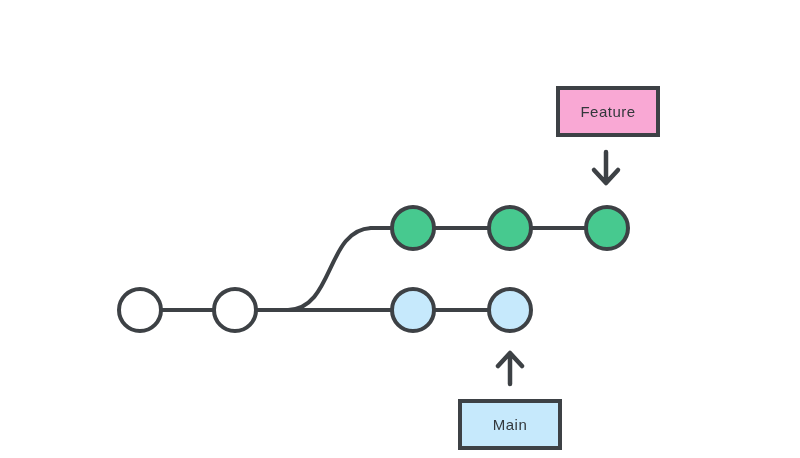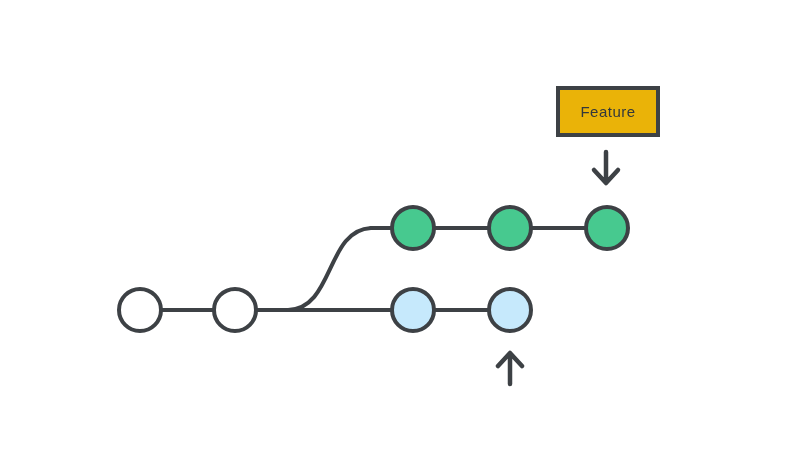--- a/index.html
+++ b/index.html
@@ -39,21 +39,21 @@
     display: flex;
     align-items: center;
     justify-content: center;
     font-size: 15px;
     letter-spacing: 0.5px;
     color: #33383c;
   }
   .branch-label.feature {
     left: 556px;
     top: 86px;
-    background: #eab308;
+    background: #f9a8d4;
   }
   .branch-label.main {
     left: 458px;
     top: 399px;
     background: #c6e9fc;
   }
 </style>
 </head>
 <body>
 
@@ -72,14 +72,17 @@
       <circle cx="413" cy="310" r="21" fill="#c6e9fc" stroke="#3d4145" stroke-width="4"></circle>
       <circle cx="510" cy="310" r="21" fill="#c6e9fc" stroke="#3d4145" stroke-width="4"></circle>
       <path d="M606 152 L606 182 M594 170 L606 183 L618 170" fill="none" stroke="#3d4145" stroke-width="4.5" stroke-linecap="round" stroke-linejoin="round"></path>
       <path d="M510 384 L510 354 M498 366 L510 353 L522 366" fill="none" stroke="#3d4145" stroke-width="4.5" stroke-linecap="round" stroke-linejoin="round"></path>
     </svg>
 
   <div class="branch-label feature">
     <span>Feature</span>
   </div>
 
+  <div class="branch-label main">
+    <span>Main</span>
+  </div>
 
 </div>
 
 </body></html>

